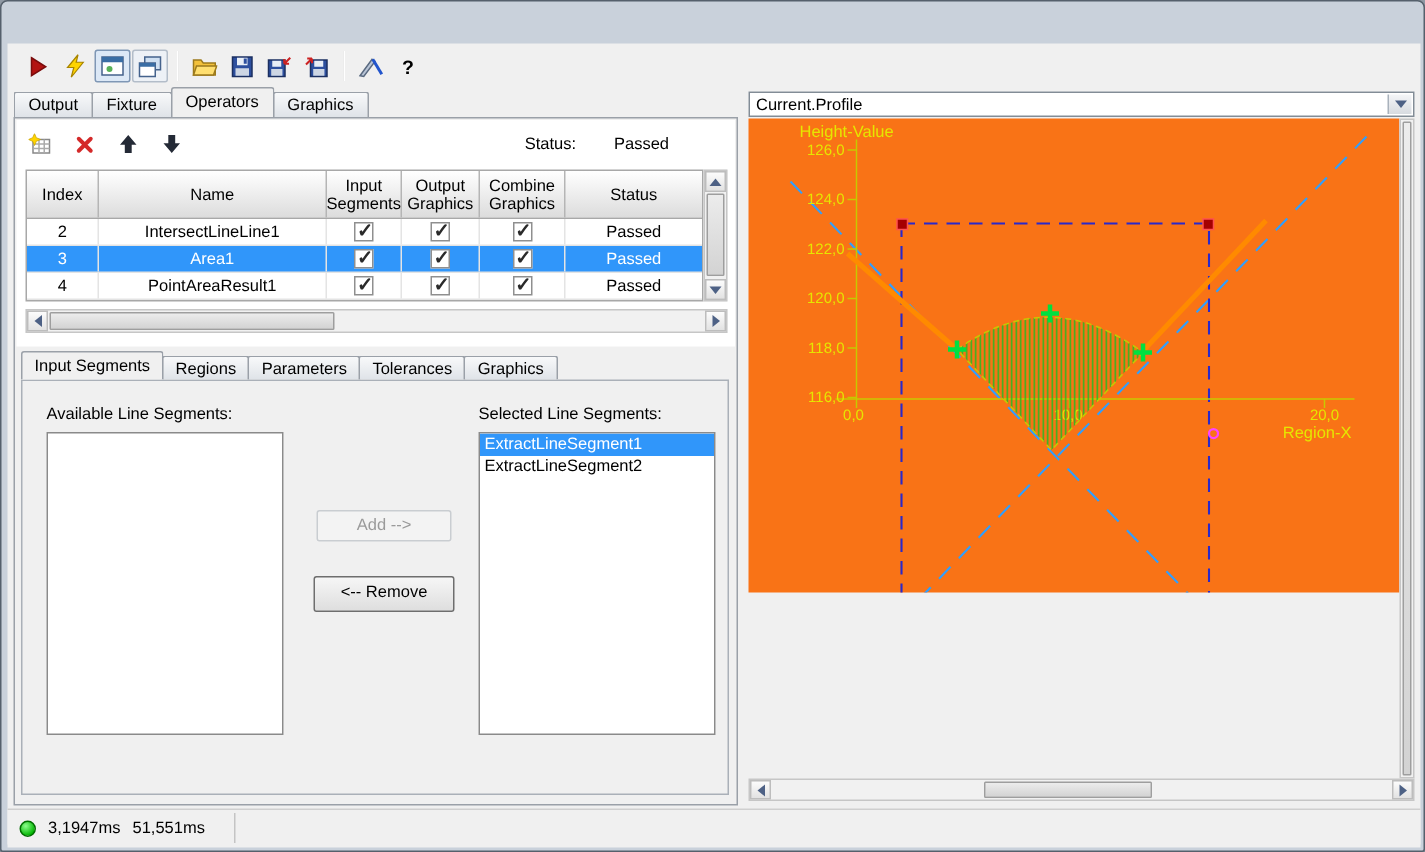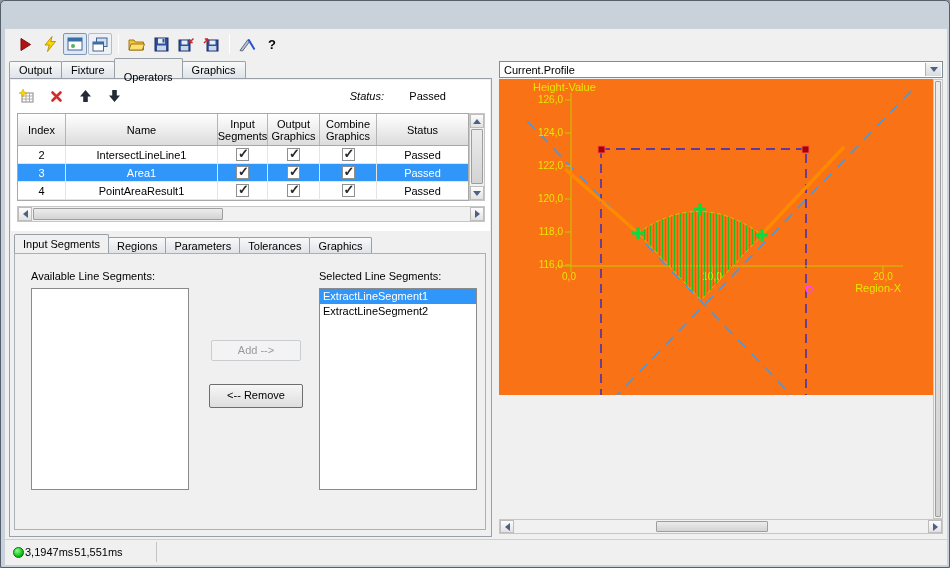--- a/index.html
+++ b/index.html
@@ -35,28 +35,28 @@
   .tbtn.pressed { border:1px solid #7f97b5; background:#dce8f6; border-radius:2px; }
   .tbtn.grouped { border:1px solid #b3bdc9; background:#edf1f6; border-radius:2px; }
   .tsep { width:1px; height:20px; background:#c2c2c2; border-right:1px solid #ffffff; margin:0 5px; }
 
   
   .left { position:absolute; left:4px; top:30px; width:483px; height:478px; }
   .tabs { display:flex; height:19px; align-items:flex-end; }
   .tab { padding:2px 9px 1px 9px; height:17px; margin-right:-1px; margin-top:2px;
          border:1px solid #9aa0a8; border-bottom:none; border-radius:2px 2px 0 0;
          background:linear-gradient(#f8f9fa,#dfe3e8); white-space:nowrap; }
-  .tab.active { height:20px; margin-top:0; background:#f0f0f0; position:relative; z-index:3; padding-top:12px; }
+  .tab.active { height:20px; margin-top:0; background:#f0f0f0; position:relative; z-index:3; padding-top:3px; }
   .tabbody { position:absolute; left:0; top:19px; right:0; bottom:0; border:1px solid #9aa0a8; background:#f0f0f0; z-index:1; }
 
   
   .ops-white { position:absolute; left:1px; right:1px; top:1px; height:151px; background:#ffffff; }
   .ops-toolbar { position:absolute; left:6px; top:6px; height:20px; display:flex; align-items:center; gap:9px; }
   .opbtn { width:20px; height:18px; display:flex; align-items:center; justify-content:center; }
-  .status-label { position:absolute; top:10px; right:106px;font-style:italic; }
+  .status-label { position:absolute; top:10px; right:106px; }
   .status-value { position:absolute; top:10px; right:44px; }
 
   .grid { position:absolute; left:6px; top:33px; width:452px; height:88px; border:1px solid #a8a8a8; background:#fff; }
   .g-head { display:flex; height:32px; background:linear-gradient(#ffffff,#dcdcdc); border-bottom:1px solid #a8a8a8; }
   .gh { border-right:1px solid #b5b5b5; display:flex; align-items:center; justify-content:center;
         text-align:center; line-height:12px; padding:0 2px; }
   .g-row { display:flex; height:18px; border-bottom:1px solid #e4e4e4; }
   .gc { border-right:1px solid #e4e4e4; display:flex; align-items:center; justify-content:center; overflow:hidden; white-space:nowrap; }
   .g-row.selected { background:#3096fa; color:#fff; }
   .c0{width:48px}.c1{width:152px}.c2{width:50px}.c3{width:52px}.c4{width:57px}.c5{flex:1; border-right:none;}
@@ -98,21 +98,21 @@
            display:flex; align-items:center; padding-left:4px; }
   .combo-arrow { position:absolute; right:1px; top:1px; bottom:1px; width:16px;
            background:linear-gradient(#f4f5f7,#d7dbe0); border-left:1px solid #a9b2bc;
            display:flex; align-items:center; justify-content:center; }
   .graph { position:absolute; left:0; top:18px; width:434px; height:316px; background:#f97316; overflow:hidden; }
   svg text { font-family:"Liberation Sans", sans-serif; }
 
   
   .statusbar { position:absolute; left:0; top:510px; width:942px; height:24px; background:#f0f0f0; border-top:1px solid #cfcfcf; }
   .sb-cell { position:absolute; left:2px; top:2px; width:150px; height:20px; border-right:1px solid #c4c4c4;
-             display:flex; align-items:center; padding-left:6px; gap:1px; }
+             display:flex; align-items:center; padding-left:6px; gap:8px; }
   .dot { width:11px; height:11px; border-radius:50%; border:1px solid #006e00;
          background:radial-gradient(circle at 35% 30%, #8cff8c, #00b400 75%); }
 </style>
 </head>
 <body>
 
 <div class="window">
 
 
   <div class="client">

